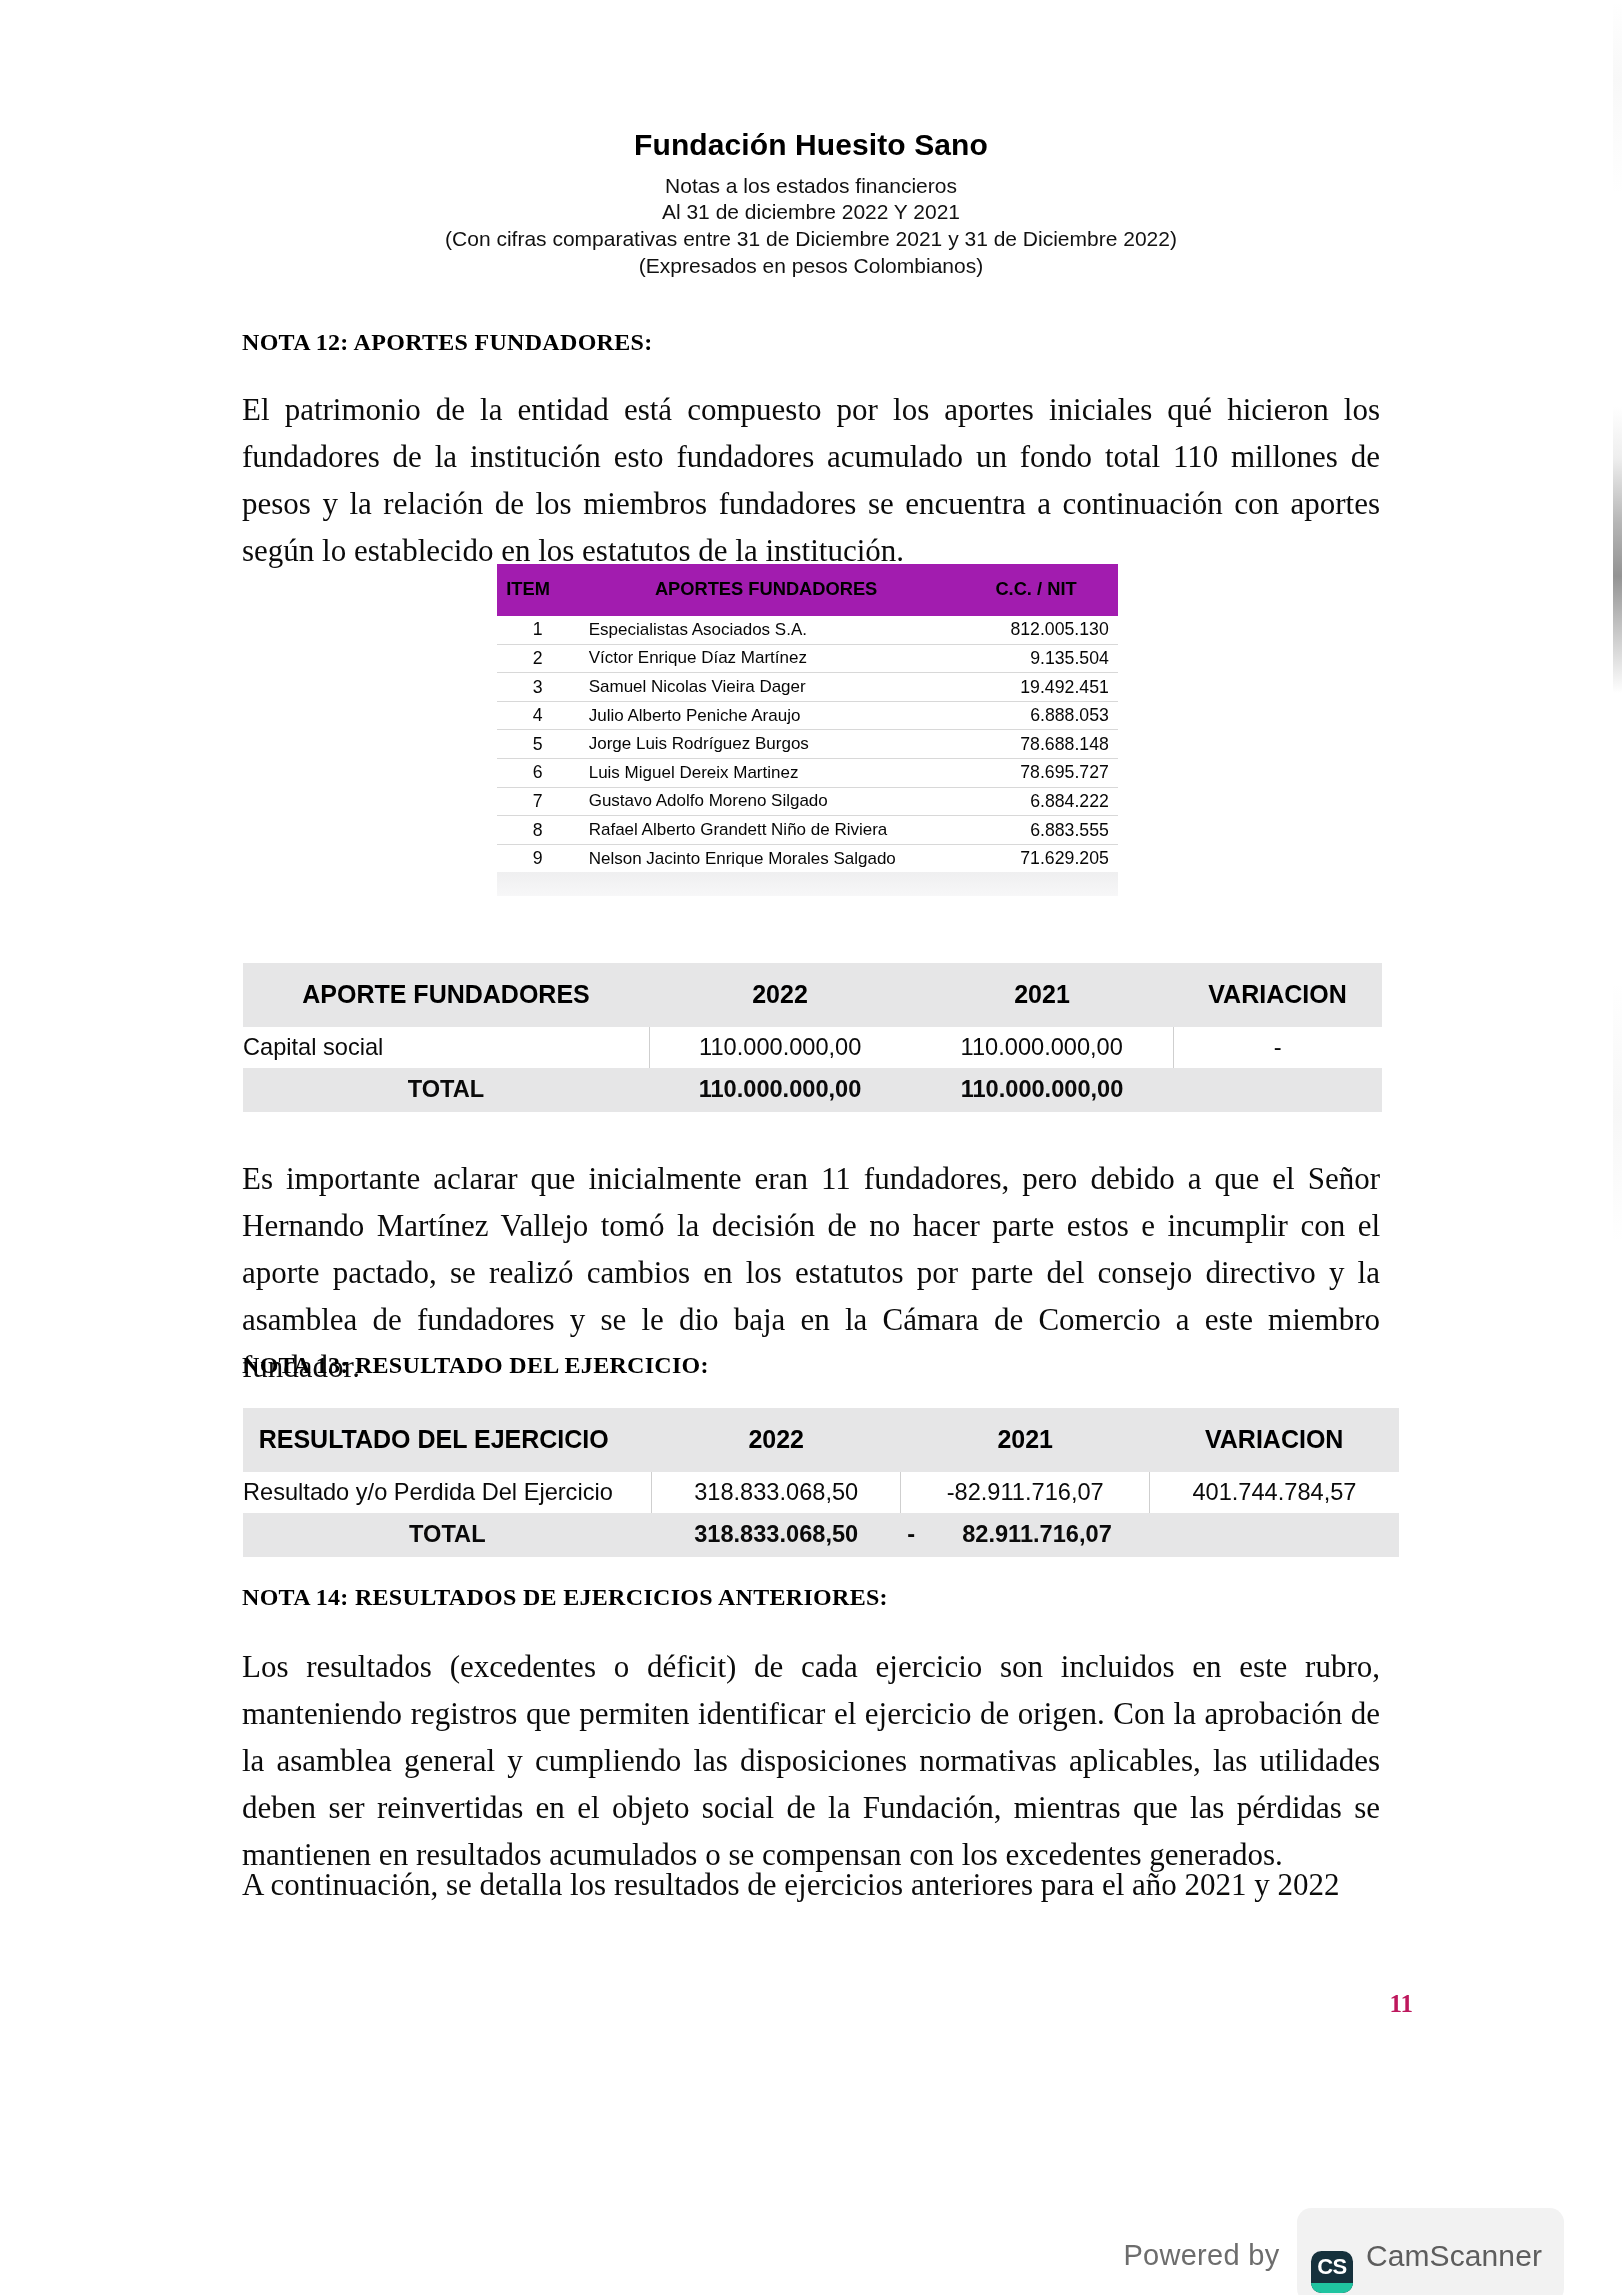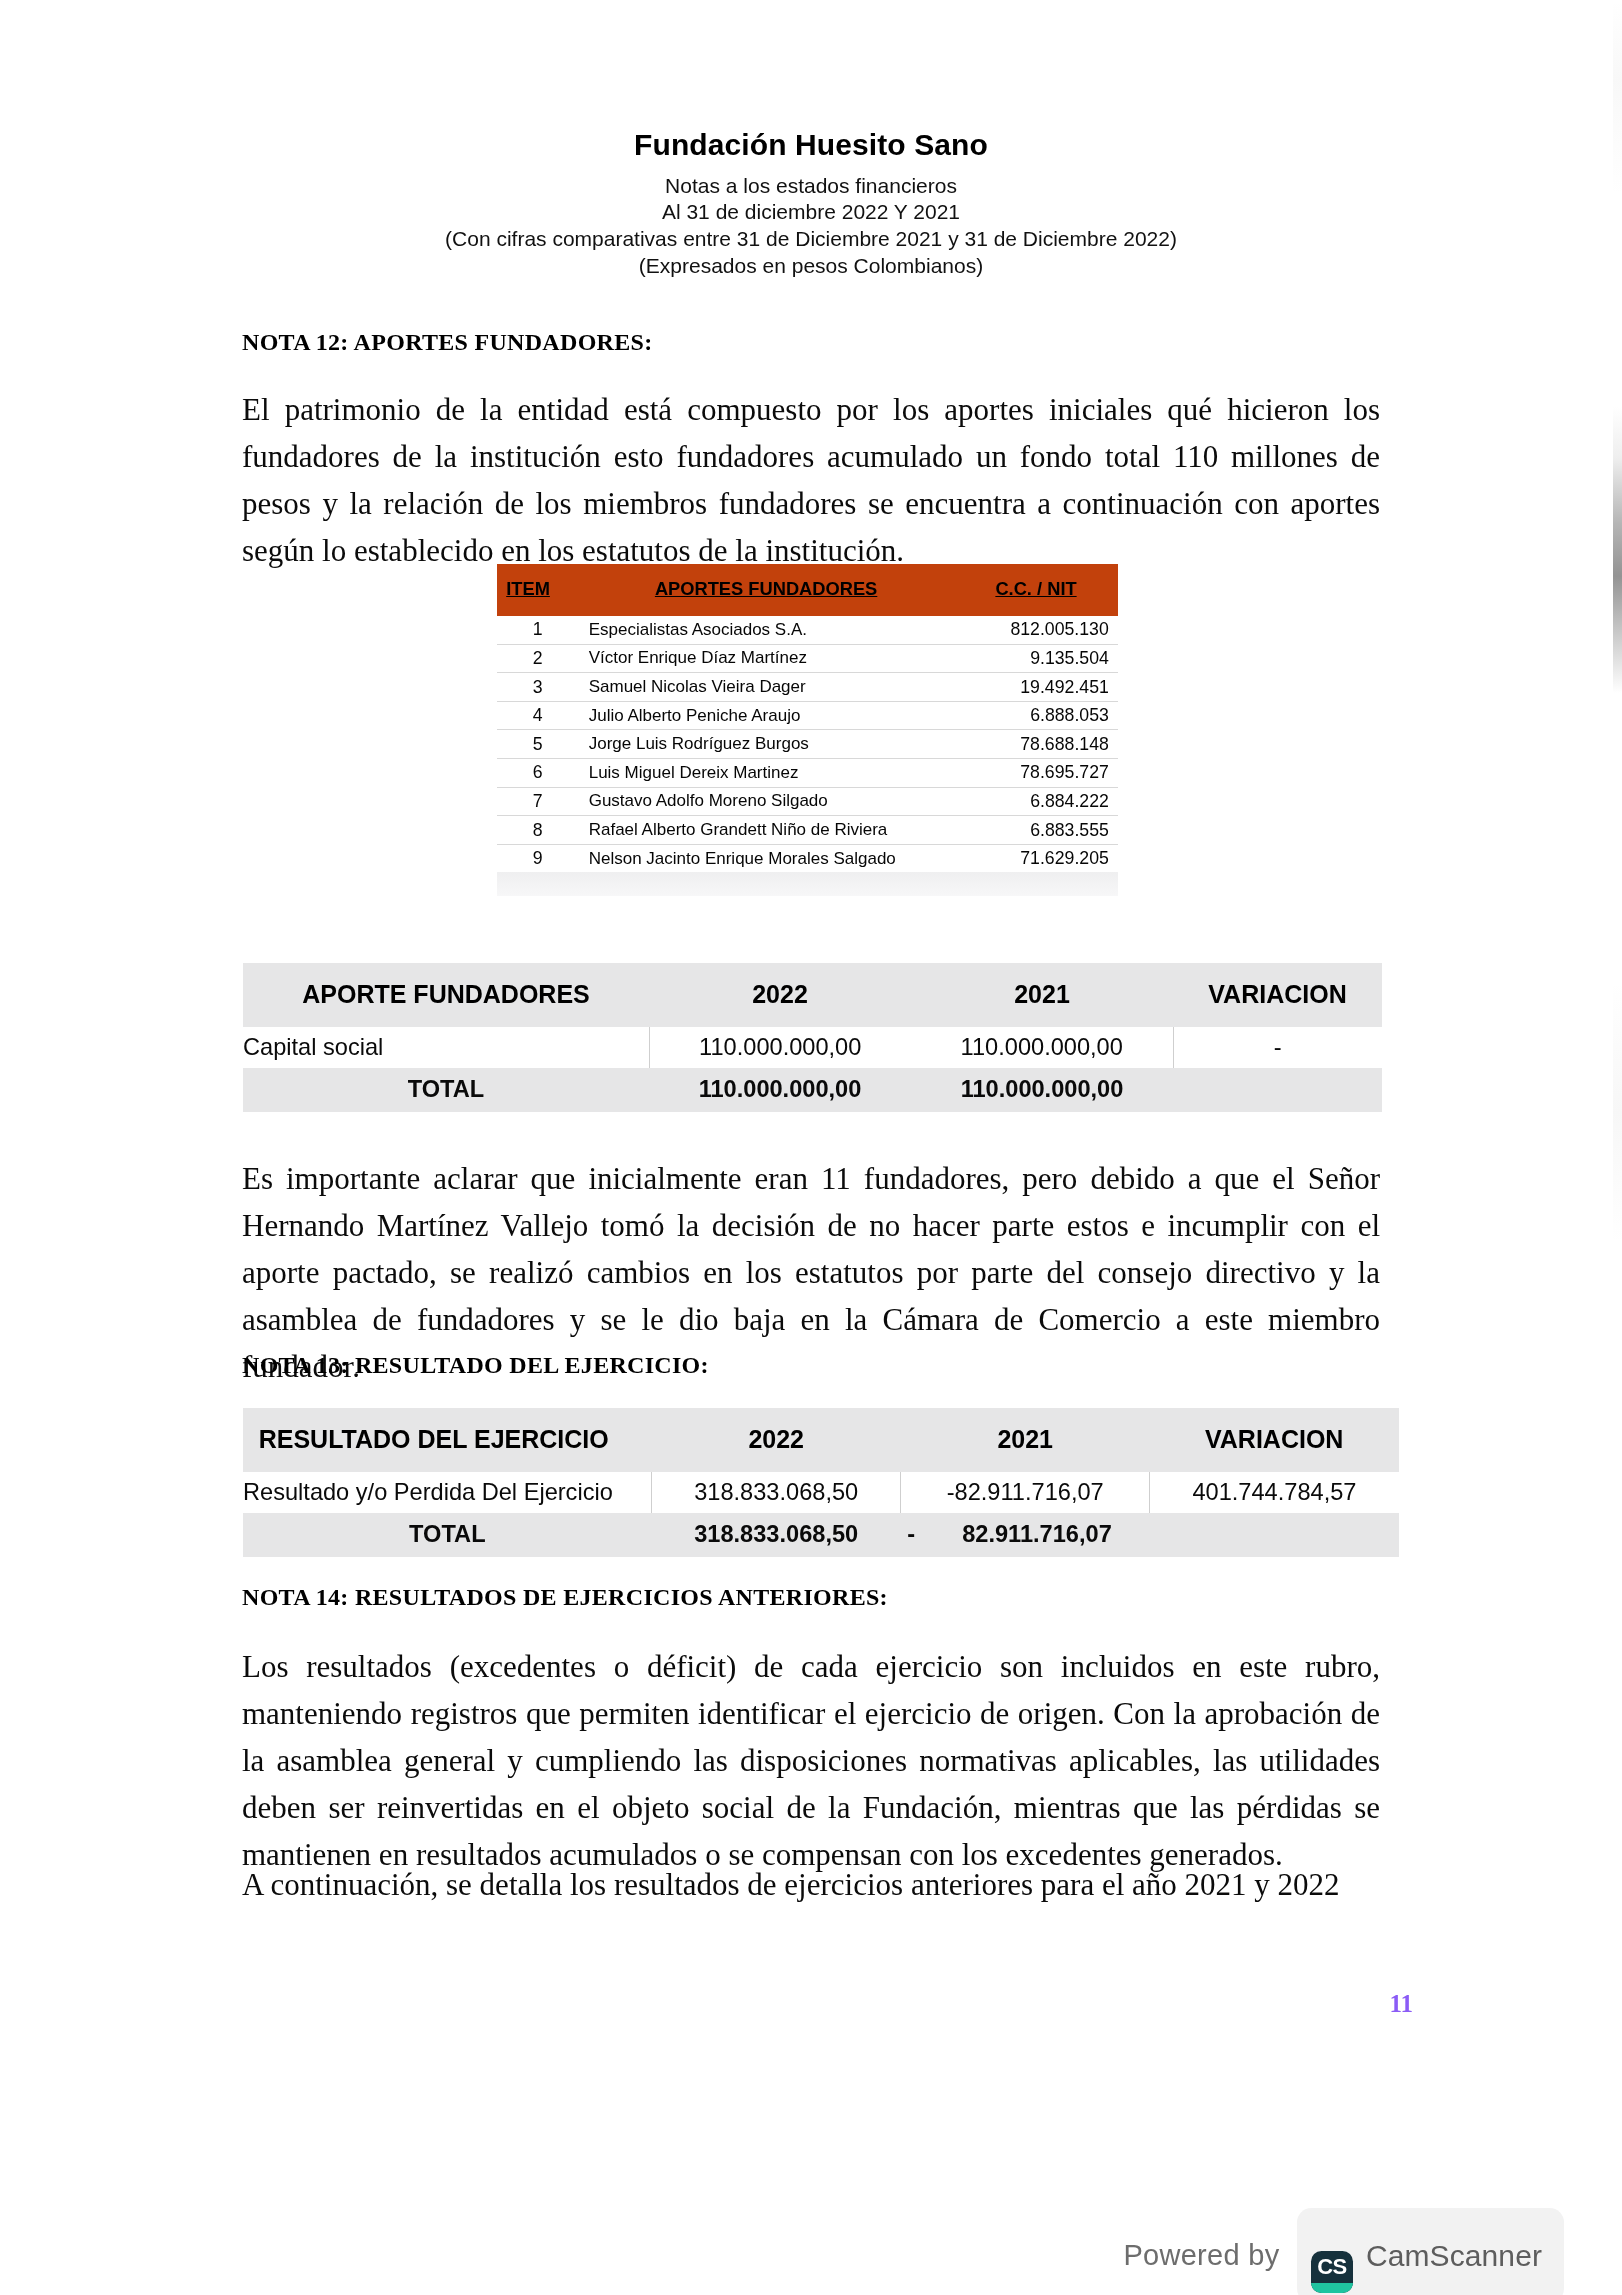--- a/index.html
+++ b/index.html
@@ -91,28 +91,27 @@
     top: 564px;
     width: 621px;
   }
   table.founders {
     border-collapse: collapse;
     width: 100%;
     font-family: "Liberation Sans", sans-serif;
     table-layout: fixed;
   }
   table.founders thead th {
-    background: #c2410c;
+    background: #a21caf;
     font-size: 18.3px;
     font-weight: bold;
     padding: 14.4px 0 15.7px 0;
     color: #000;
     text-align: center;
     border: none;
-    text-decoration: underline;
   }
   table.founders thead th.h-item { text-align: left; padding-left: 9.2px; width: 72px; }
   table.founders thead th.h-name { text-align: center; }
   table.founders thead th.h-nit  { text-align: center; width: 164px; }
 
   table.founders tbody td {
     font-size: 17px;
     padding: 3.3px 0 3.3px 0;
     color: #060606;
     border-bottom: 0.7px solid #d8d8d8;
@@ -183,21 +182,21 @@
   .vline-l { border-left: 0.7px solid #cfcfcf !important; }
 
   
   .page-number {
     position: absolute;
     right: 209px;
     top: 1990px;
     font-family: "Liberation Serif", serif;
     font-size: 25px;
     font-weight: bold;
-    color: #8b5cf6;
+    color: #be185d;
     text-align: right;
   }
 
   
   .cs-footer {
     position: absolute;
     right: 58px;
     top: 2208px;
     display: flex;
     align-items: center;

